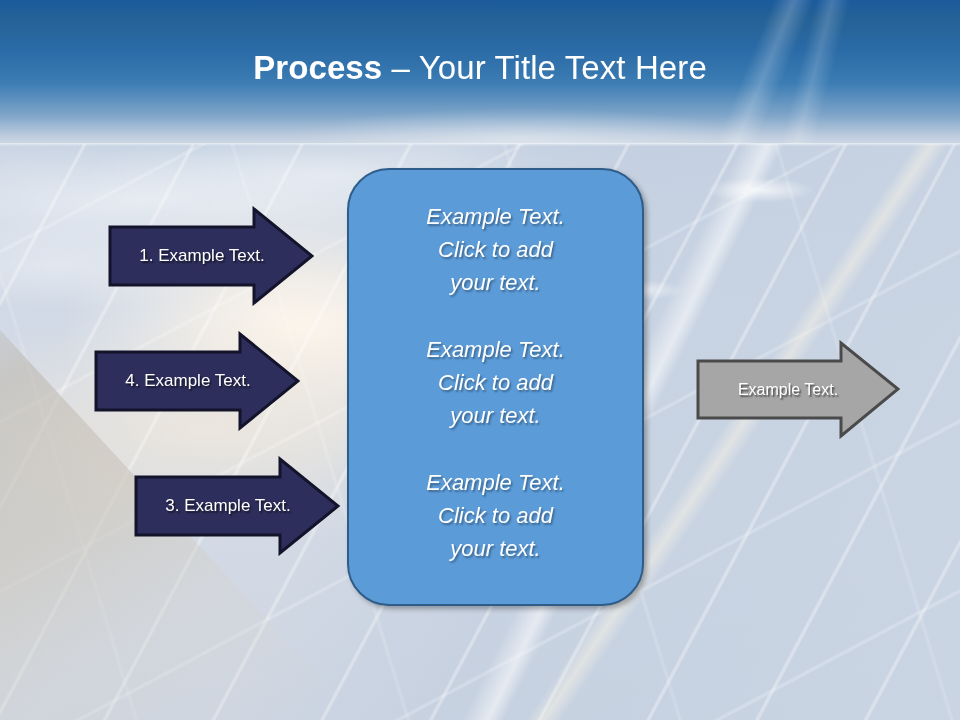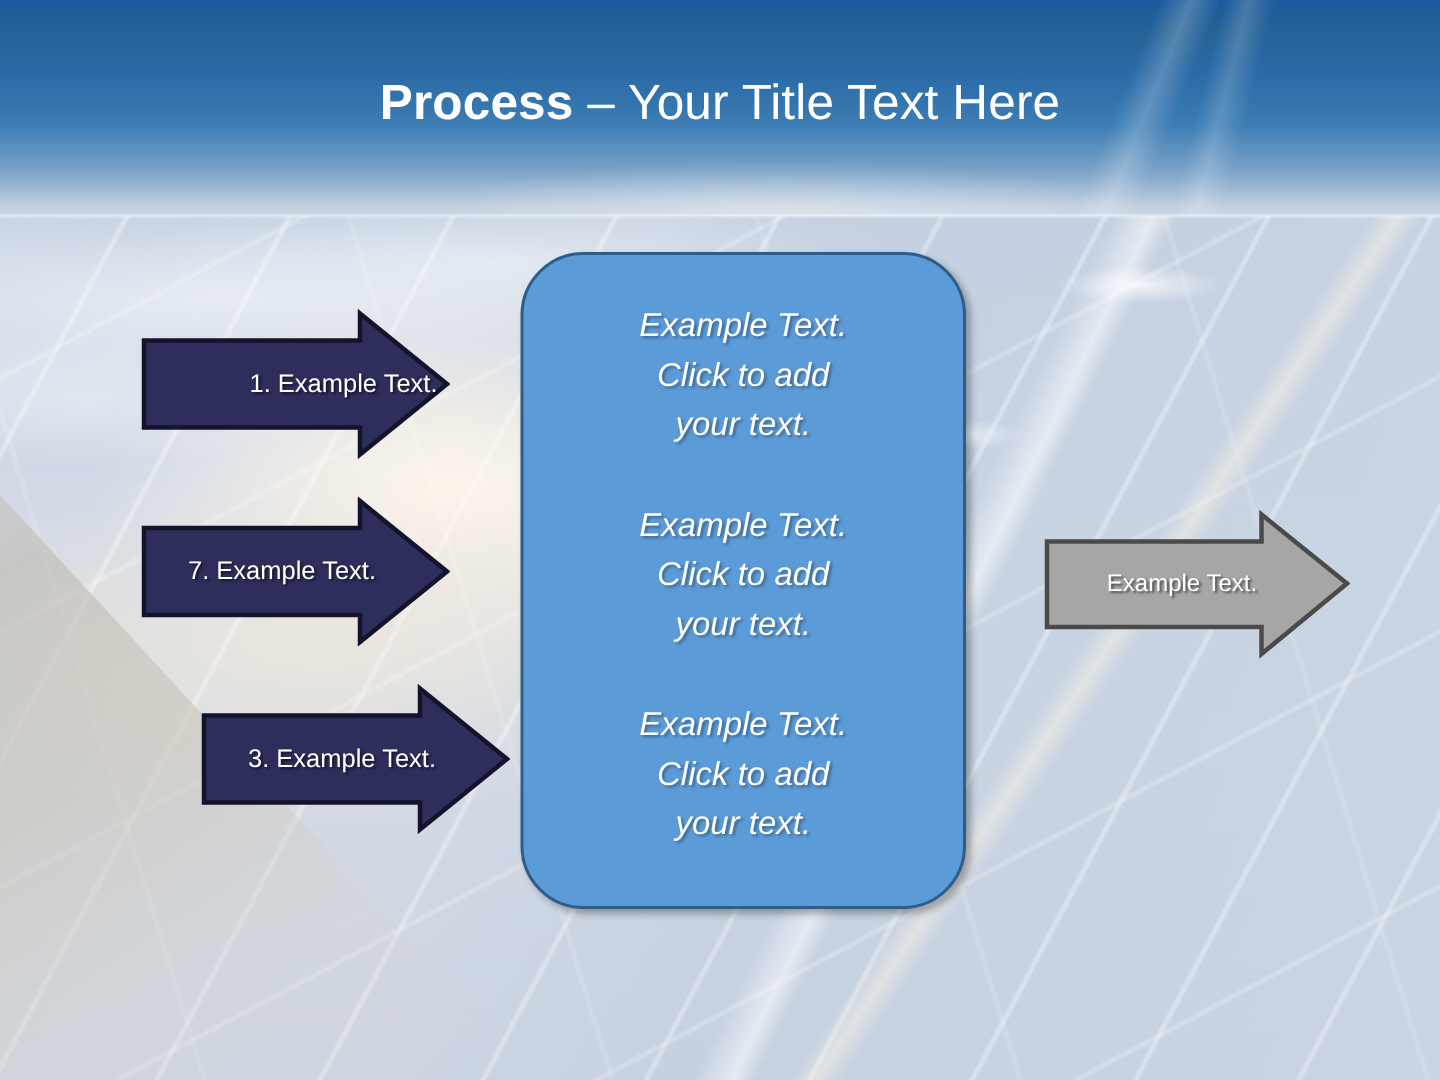--- a/index.html
+++ b/index.html
@@ -197,21 +197,21 @@
     white-space: nowrap;
     text-shadow: 1.5px 1.5px 1.6px rgba(0,0,0,0.55);
   }
 
   .arrow-navy  { width: 206px; height: 100px; }
   .arrow-navy .arrow-label {
     margin-left: 18px;
     width: 152px;
     text-align: center;
   }
-  #arrow-1 { left: 94px; top: 206px; padding-left: 41px; }
+  #arrow-1 { left: 108px; top: 206px; }
   #arrow-2 { left: 94px; top: 331px; }
   #arrow-3 { left: 94px; top: 456px; margin-left: 40px; }
 
   .arrow-grey { left: 696px; top: 340px; width: 204px; height: 99px; }
   .arrow-grey .arrow-label {
     margin-left: 16px;
     width: 152px;
     text-align: center;
     font-size: 16px;
   }
@@ -274,21 +274,21 @@
     <svg width="206" height="100" viewBox="0 0 206 100">
       <polygon points="2,21 146,21 146,3 204,50 146,97 146,79 2,79" fill="#2e2e5c" stroke="#13132b" stroke-width="3" stroke-linejoin="miter"></polygon>
     </svg>
     <span class="arrow-label">1. Example Text.</span>
   </div>
 
   <div class="arrow arrow-navy" id="arrow-2">
     <svg width="206" height="100" viewBox="0 0 206 100">
       <polygon points="2,21 146,21 146,3 204,50 146,97 146,79 2,79" fill="#2e2e5c" stroke="#13132b" stroke-width="3" stroke-linejoin="miter"></polygon>
     </svg>
-    <span class="arrow-label">7. Example Text.</span>
+    <span class="arrow-label">4. Example Text.</span>
   </div>
 
   <div class="arrow arrow-navy" id="arrow-3">
     <svg width="206" height="100" viewBox="0 0 206 100">
       <polygon points="2,21 146,21 146,3 204,50 146,97 146,79 2,79" fill="#2e2e5c" stroke="#13132b" stroke-width="3" stroke-linejoin="miter"></polygon>
     </svg>
     <span class="arrow-label">3. Example Text.</span>
   </div>
 
   <div id="center-panel">

